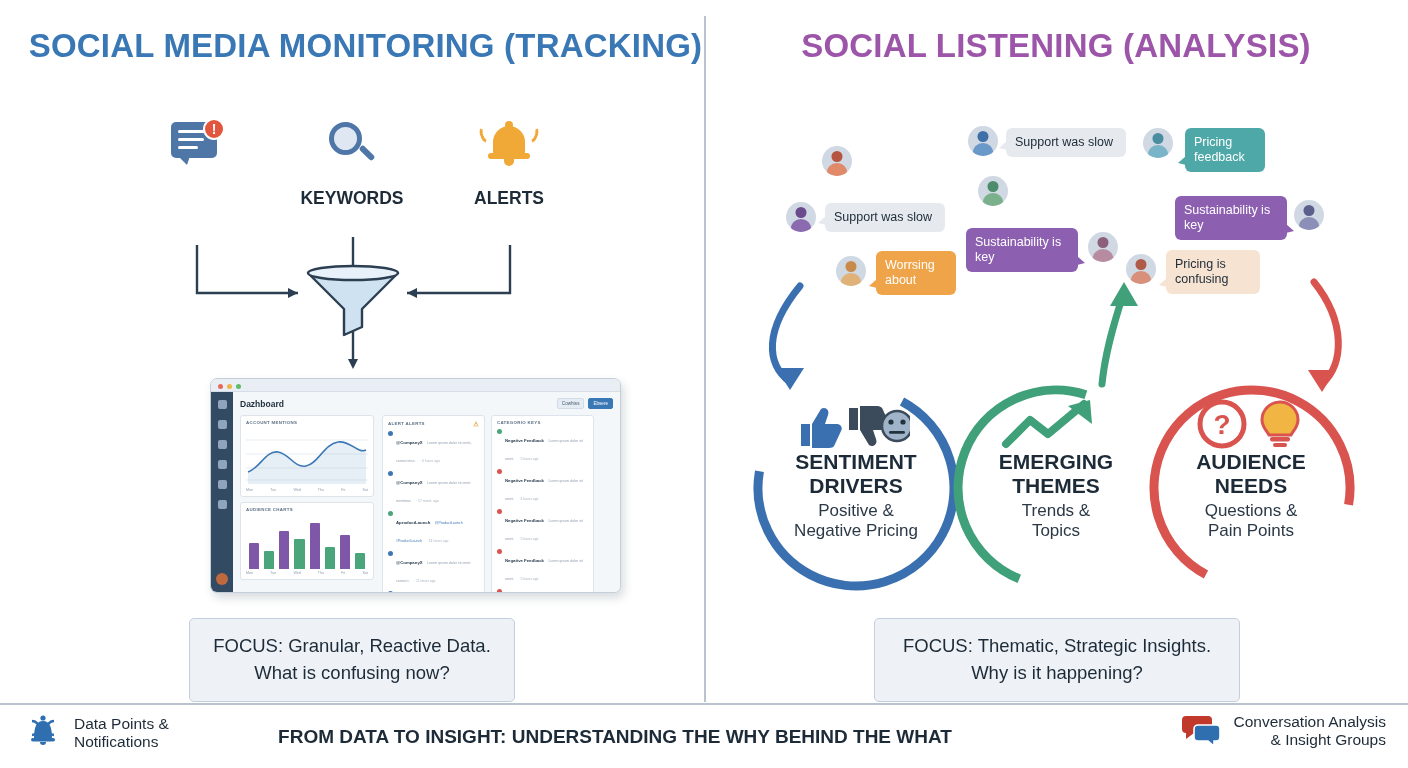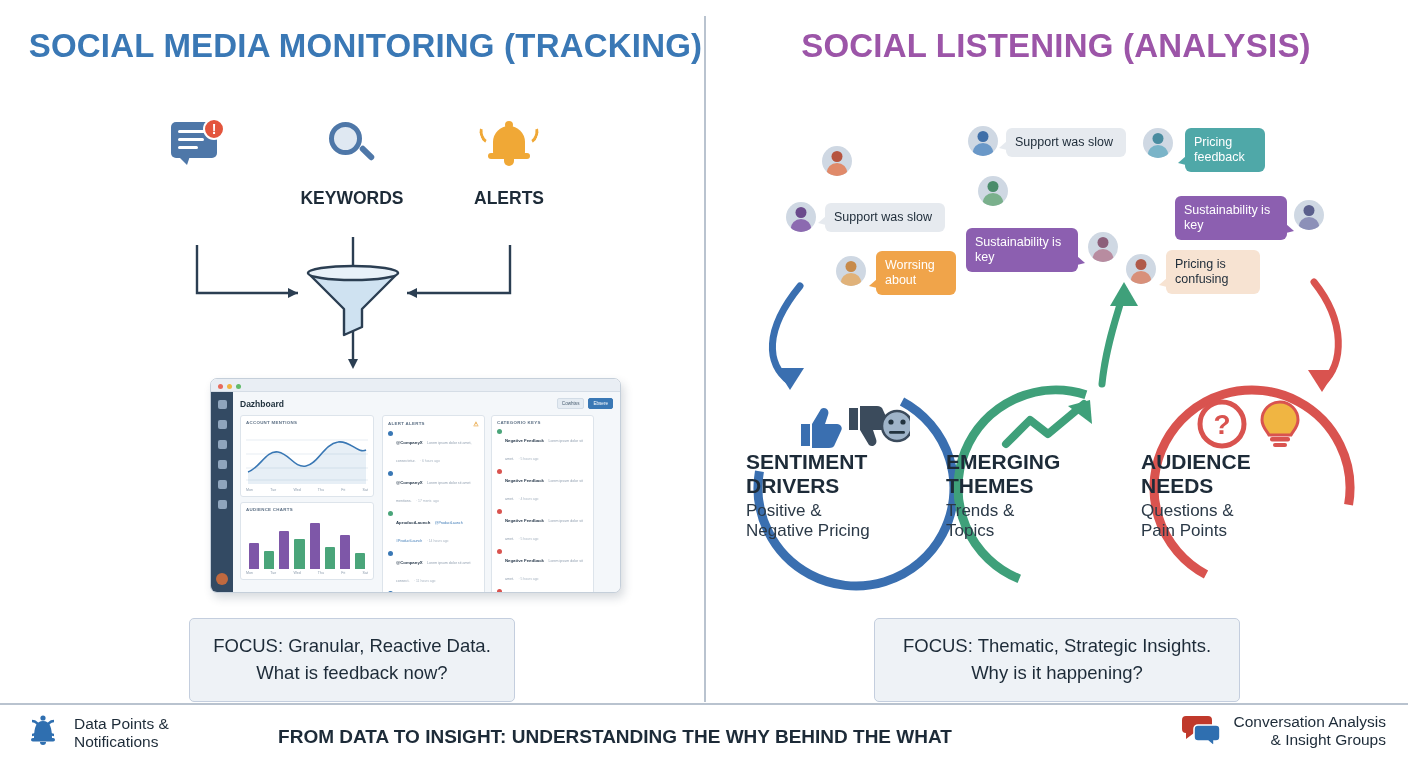--- a/index.html
+++ b/index.html
@@ -246,20 +246,21 @@
     width: 11px; height: 11px; border-radius: 50%;
   }
   .avatar .body {
     position: absolute; left: 50%; top: 17px; transform: translateX(-50%);
     width: 21px; height: 15px; border-radius: 11px 11px 0 0;
   }
 
   
   .ring-label {
     position: absolute;
+    text-align: center;
     width: 220px;
   }
   .ring-label .t {
     font-size: 21px; font-weight: bold; color: #1d2b38; line-height: 1.12;
   }
   .ring-label .s {
     font-size: 17px; color: #2b3947; line-height: 1.2; margin-top: 4px;
   }
   #lab-sent  { left: 746px; top: 450px; }
   #lab-theme { left: 946px; top: 450px; }
@@ -521,21 +522,21 @@
               </span>
             </div>
           </div>
         </div>
       </div>
     </div>
   </div>
 
   <div id="focus-left" class="focus-box">
     <b>FOCUS:</b><span> Granular, Reactive Data.</span><br>
-    <span>What is feedback now?</span>
+    <span>What is confusing now?</span>
   </div>
 
   <div class="avatar" style="left:822px; top:146px;">
     <span class="head" style="background:#b6543f;"></span>
       <span class="body" style="background:#e08a6a;"></span>
   </div>
   <div class="avatar" style="left:786px; top:202px;">
     <span class="head" style="background:#6b4a8c;"></span>
       <span class="body" style="background:#8c6ab0;"></span>
   </div>

